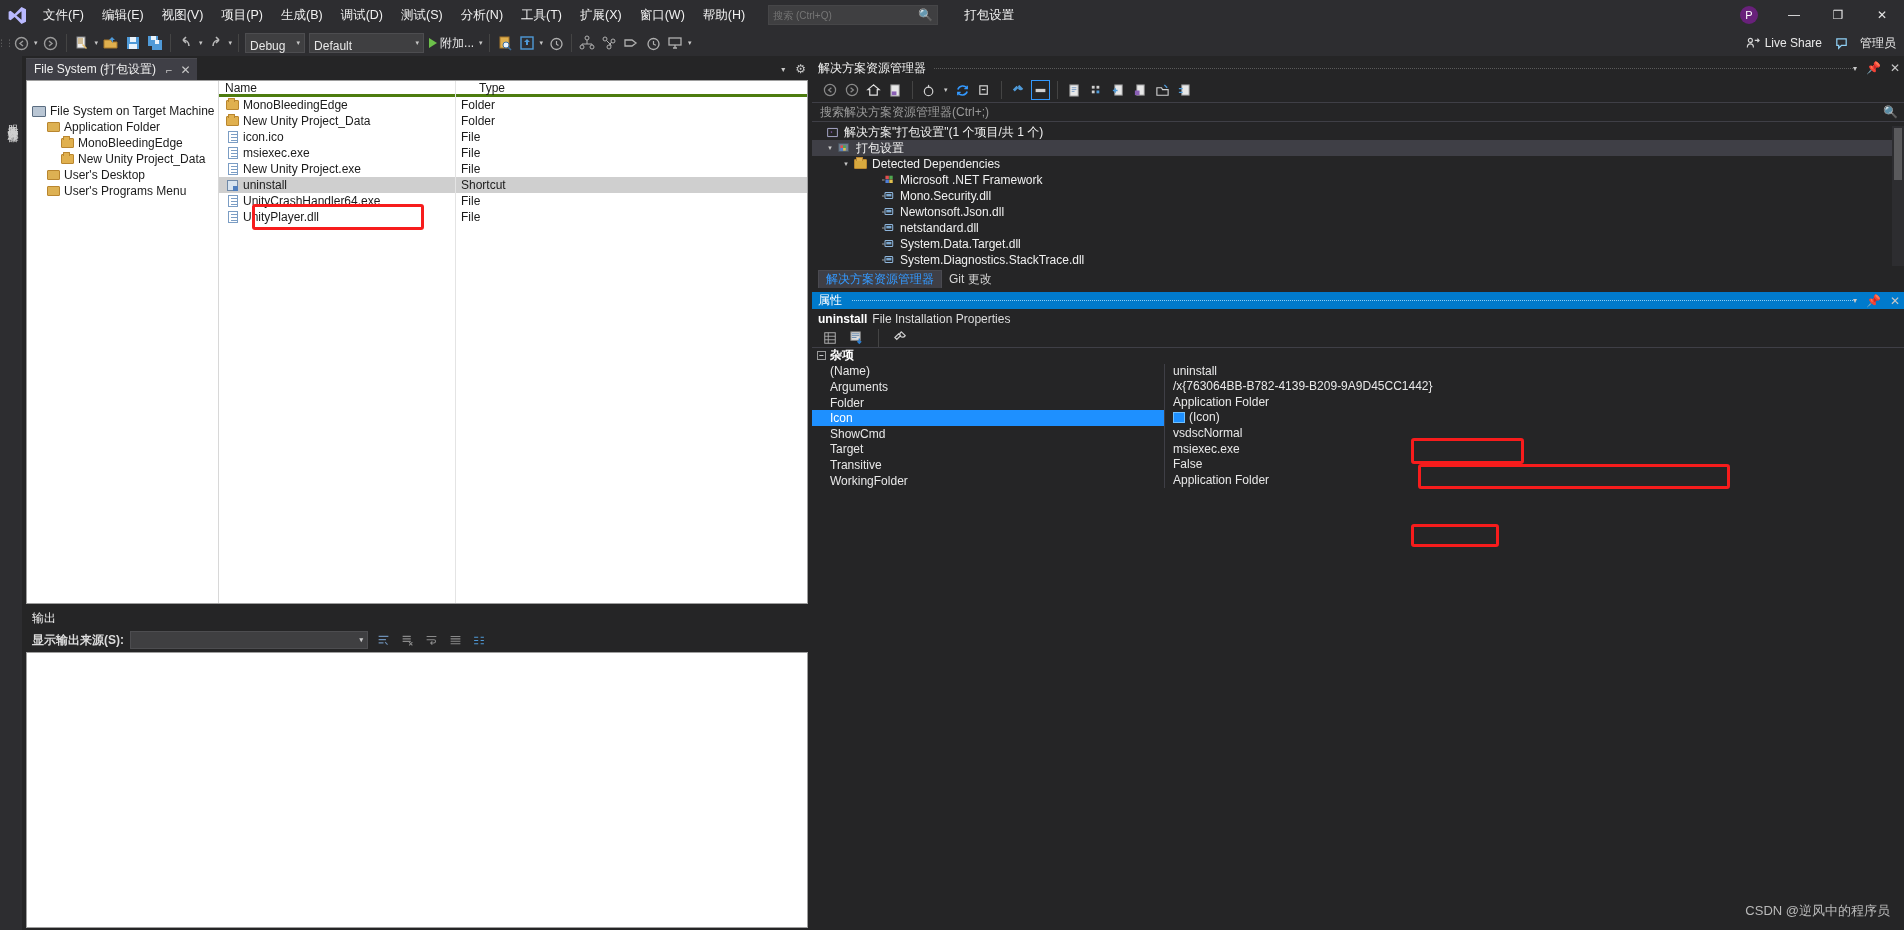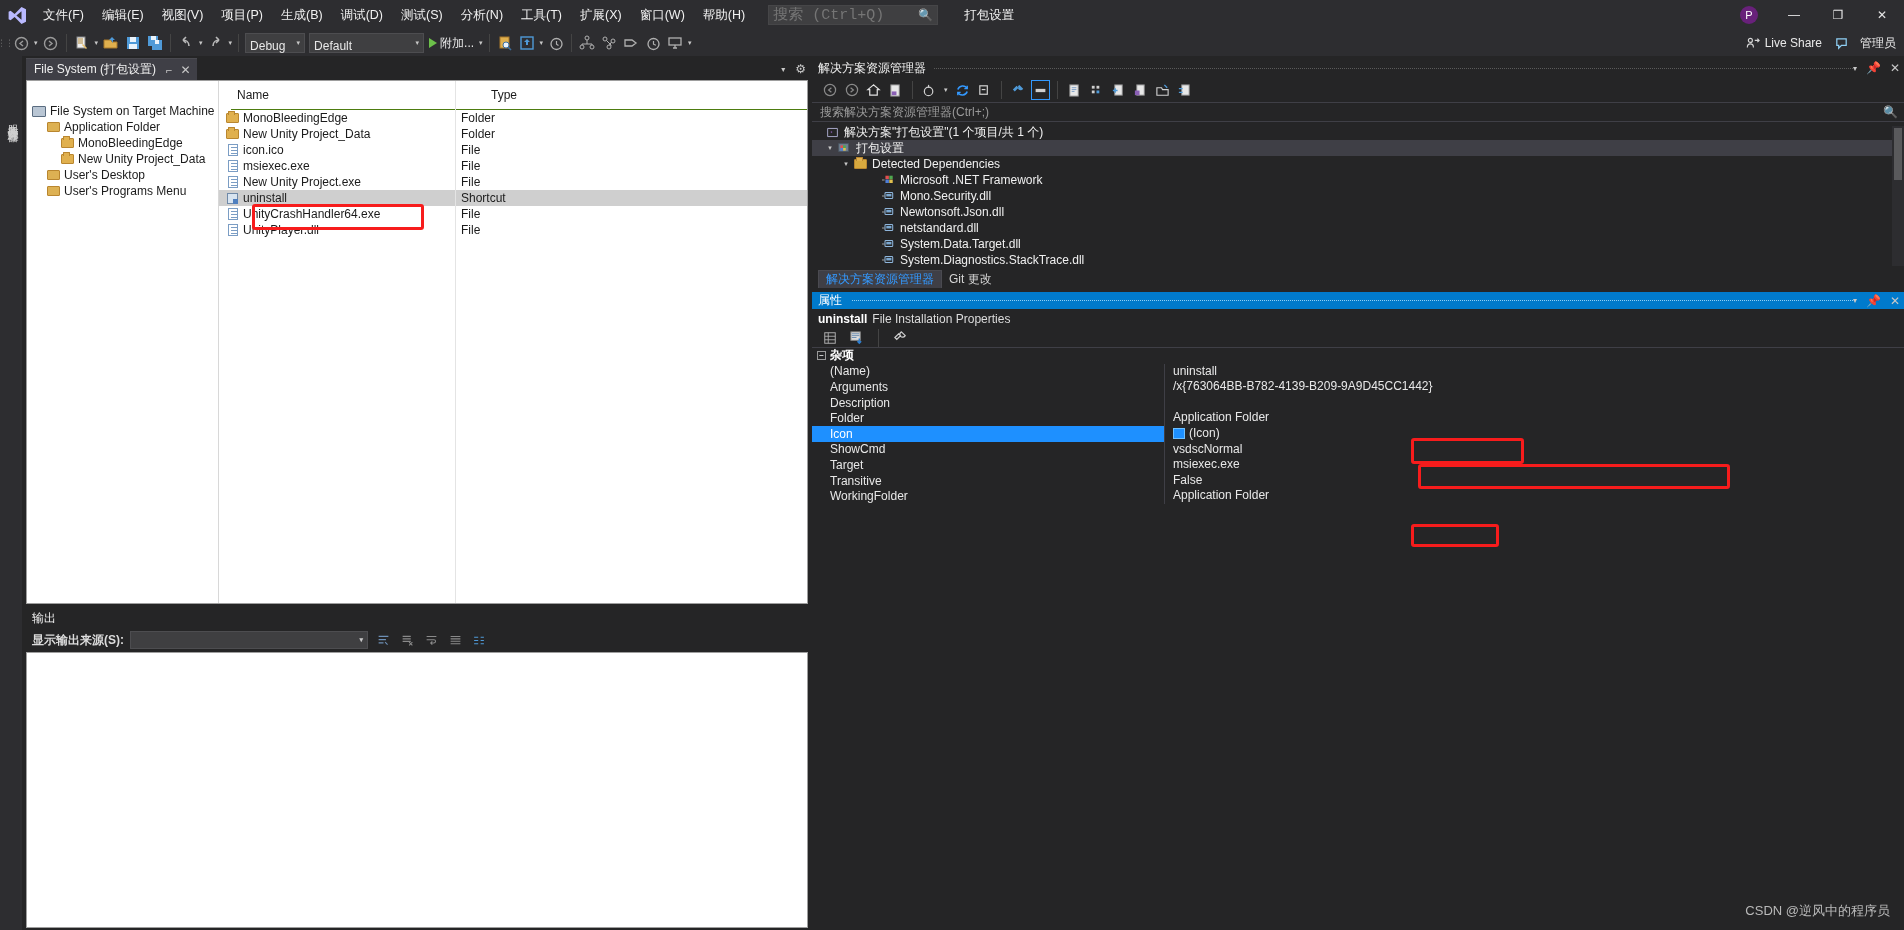--- a/index.html
+++ b/index.html
@@ -26,21 +26,21 @@
     padding:0 9px; height:30px; line-height:30px; font-size:12.5px; color:#f1f1f1;
     white-space:nowrap; cursor:default;
   }
   .qsearch {
     margin-left:14px; width:170px; height:20px; background:#3f3f41;
     border:1px solid #464648; display:flex; align-items:center;
     padding:0 4px; position:relative;
   }
   .qsearch input {
     background:transparent; border:none; outline:none; color:#b9b9b9;
-    font-size:15px; width:140px; font-family:Liberation Mono, monospace;
+    font-size:10px; width:140px; font-family:Liberation Sans, sans-serif;
   }
   .qsearch .mag { position:absolute; right:4px; color:#cfcfcf; font-size:12px; }
   .win-title {
     margin-left:26px; font-size:12.5px; color:#f1f1f1; white-space:nowrap;
   }
   .title-right {
     position:absolute; right:0; top:0; height:30px; display:flex; align-items:center;
   }
   .acct-badge {
     width:18px;height:18px;border-radius:9px;background:#68217a;color:#fff;
@@ -111,23 +111,22 @@
     width:192px;height:100%;background:#fff;border-right:1px solid #d8d8d8;
     padding-top:22px; position:relative; overflow:hidden;
   }
   .tr {
     height:16px;display:flex;align-items:center;color:#1b1b1b;font-size:12px;
     white-space:nowrap; padding-left:4px;
   }
   .tr .ic { width:16px;height:14px;display:flex;align-items:center;justify-content:center;margin-right:3px;}
   .fs-list { flex:1; height:100%; background:#fff; position:relative; overflow:hidden; }
   .grid-hdr {
-    display:flex;height:29px;align-items:center;color:#1b1b1b;font-size:12px;
-    border-bottom:1px solid #4d7c0f;
-    margin-left:12px;
+    display:flex;height:16px;align-items:center;color:#1b1b1b;font-size:12px;
+    border-bottom:3px solid #4d7c0f;
   }
   .col-name { width:236px;padding-left:6px; }
   .col-type { width:90px; padding-left:24px; }
   .grow {
     display:flex;height:16px;align-items:center;color:#1b1b1b;font-size:12px;
   }
   .grow.sel { background:#cfcfcf; }
   .grow .nm { width:236px;padding-left:6px;display:flex;align-items:center;white-space:nowrap; }
   .grow .ty { width:90px;padding-left:6px; }
   .fi { width:15px;height:14px;display:flex;align-items:center;justify-content:center;margin-right:3px; }
@@ -848,24 +847,20 @@
       </div>
       <div class="prow">
         <span class="lbl">(Name)</span>
         <span class="val">uninstall</span>
       </div>
       <div class="prow">
         <span class="lbl">Arguments</span>
         <span class="val">/x{763064BB-B782-4139-B209-9A9D45CC1442}</span>
       </div>
       <div class="prow">
-        <span class="lbl">Description</span>
-        <span class="val"></span>
-      </div>
-      <div class="prow">
         <span class="lbl">Folder</span>
         <span class="val">Application Folder</span>
       </div>
       <div class="prow sel">
         <span class="lbl">Icon</span>
         <span class="val"><span class="icon-swatch"></span><span>(Icon)</span></span>
       </div>
       <div class="prow">
         <span class="lbl">ShowCmd</span>
         <span class="val">vsdscNormal</span>

